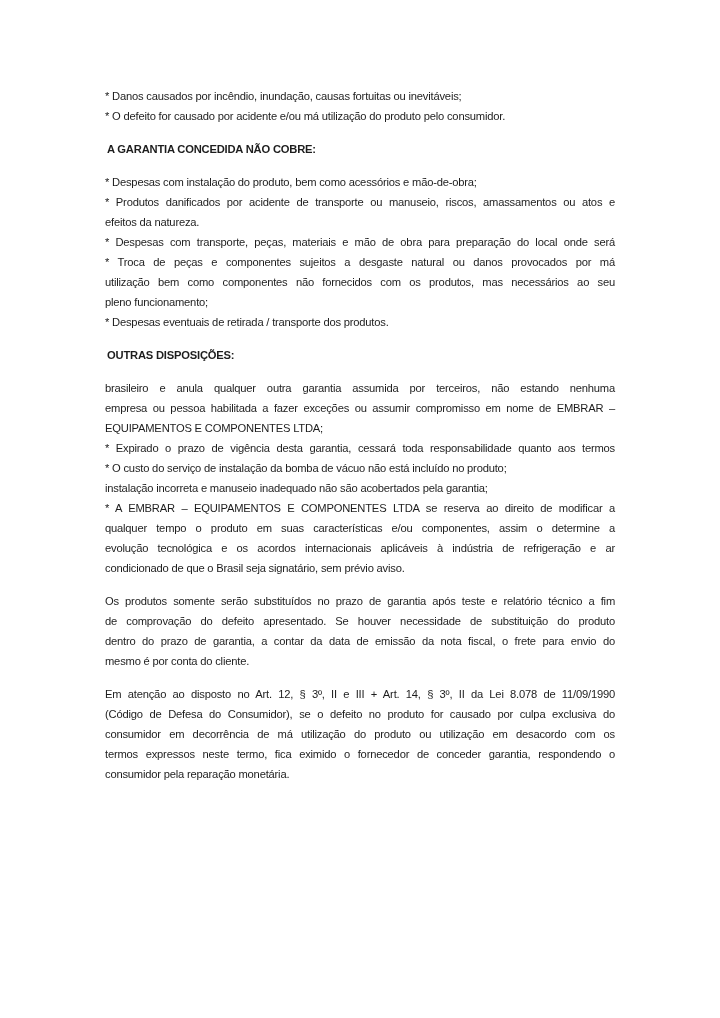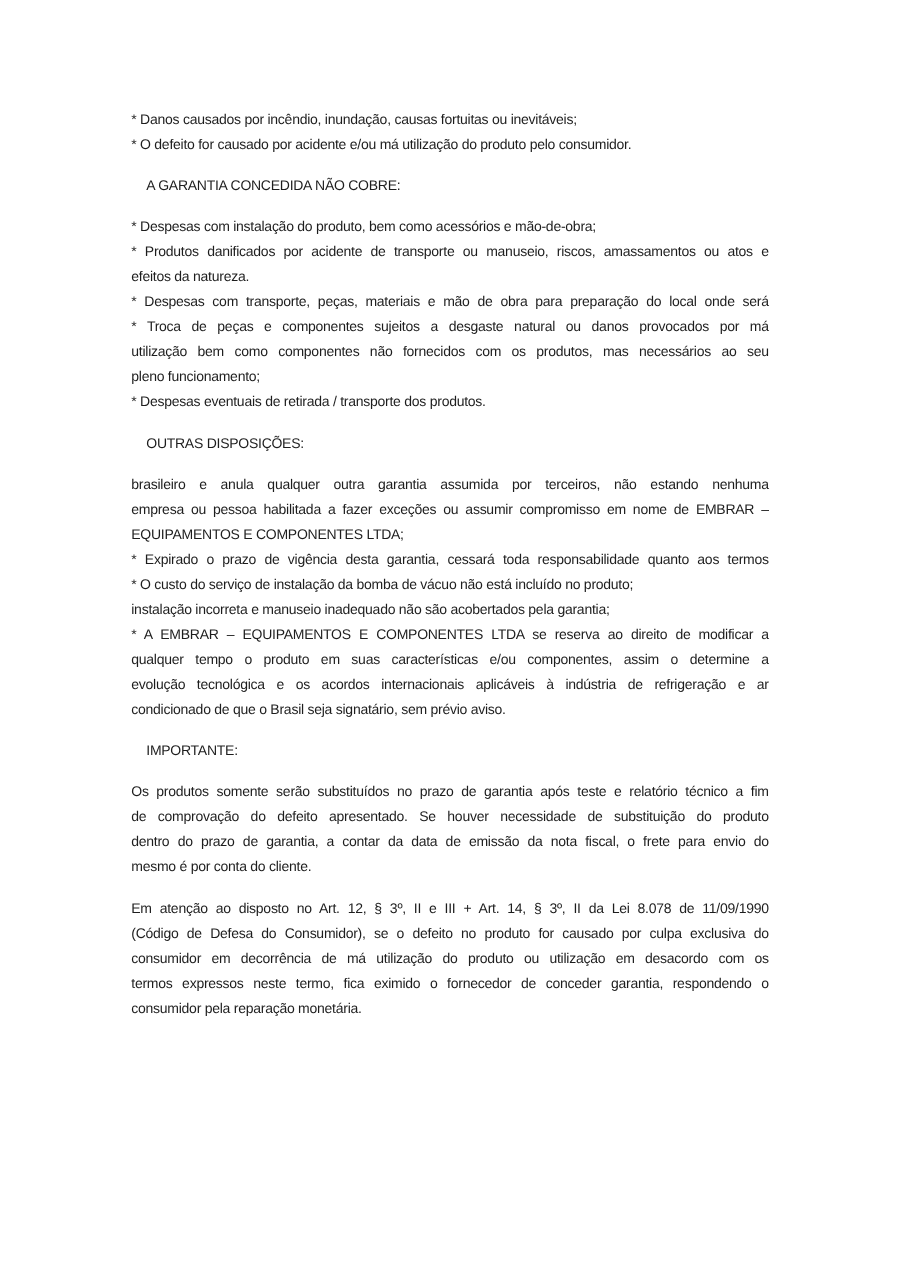--- a/index.html
+++ b/index.html
@@ -32,23 +32,23 @@
   .line{
     line-height:20px;
     text-align:left;
     overflow-wrap:normal;
   }
   .line.j{
     text-align:justify;
     text-align-last:justify;
   }
   h2.line{
-    margin:12px;
+    margin:2px;
     font-size:11.2px;
-    font-weight:normal;
+    font-weight:bold;
   }
 </style>
 </head>
 <body>
 
 <div class="page">
   <main class="content">
 
     <section class="block">
       <div class="line">* Danos causados por incêndio, inundação, causas fortuitas ou inevitáveis;</div>
@@ -80,23 +80,20 @@
       <div class="line">EQUIPAMENTOS E COMPONENTES LTDA;</div>
       <div class="line j">* Expirado o prazo de vigência desta garantia, cessará toda responsabilidade quanto aos termos</div>
       <div class="line">* O custo do serviço de instalação da bomba de vácuo não está incluído no produto;</div>
       <div class="line">instalação incorreta e manuseio inadequado não são acobertados pela garantia;</div>
       <div class="line j">* A EMBRAR – EQUIPAMENTOS E COMPONENTES LTDA se reserva ao direito de modificar a</div>
       <div class="line j">qualquer tempo o produto em suas características e/ou componentes, assim o determine a</div>
       <div class="line j">evolução tecnológica e os acordos internacionais aplicáveis à indústria de refrigeração e ar</div>
       <div class="line">condicionado de que o Brasil seja signatário, sem prévio aviso.</div>
     </section>
 
-    <section class="block">
-      <h2 class="line">IMPORTANTE:</h2>
-    </section>
 
     <section class="block">
       <div class="line j">Os produtos somente serão substituídos no prazo de garantia após teste e relatório técnico a fim</div>
       <div class="line j">de comprovação do defeito apresentado. Se houver necessidade de substituição do produto</div>
       <div class="line j">dentro do prazo de garantia, a contar da data de emissão da nota fiscal, o frete para envio do</div>
       <div class="line">mesmo é por conta do cliente.</div>
     </section>
 
     <section class="block">
       <div class="line j">Em atenção ao disposto no Art. 12, § 3º, II e III + Art. 14, § 3º, II da Lei 8.078 de 11/09/1990</div>

